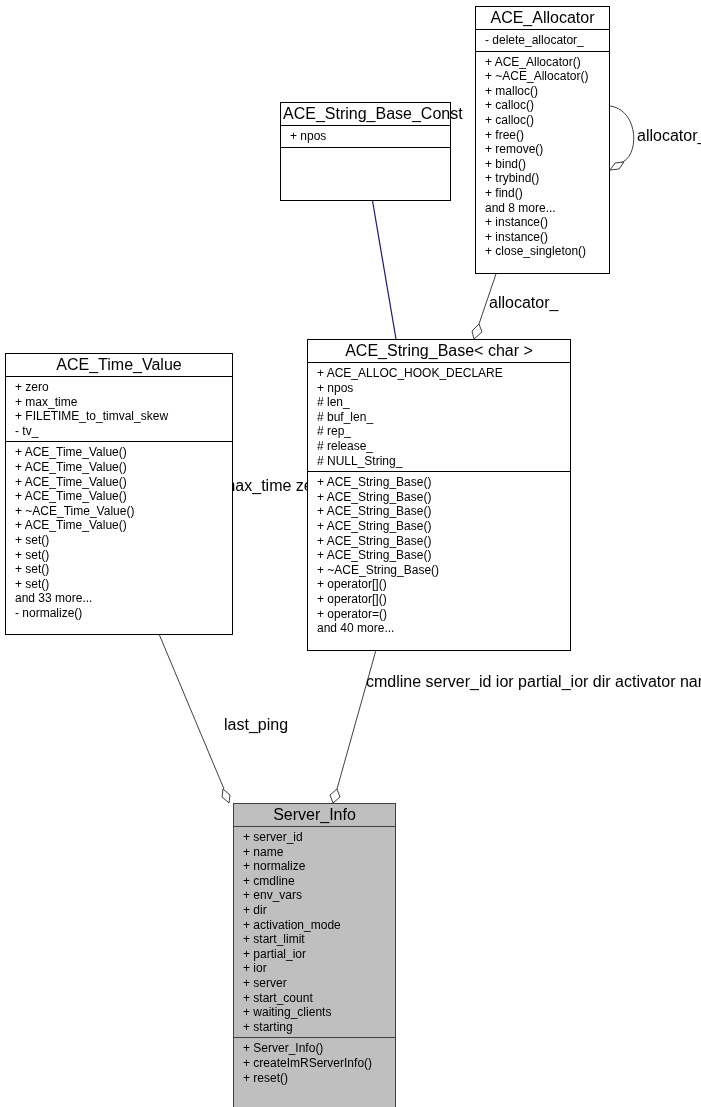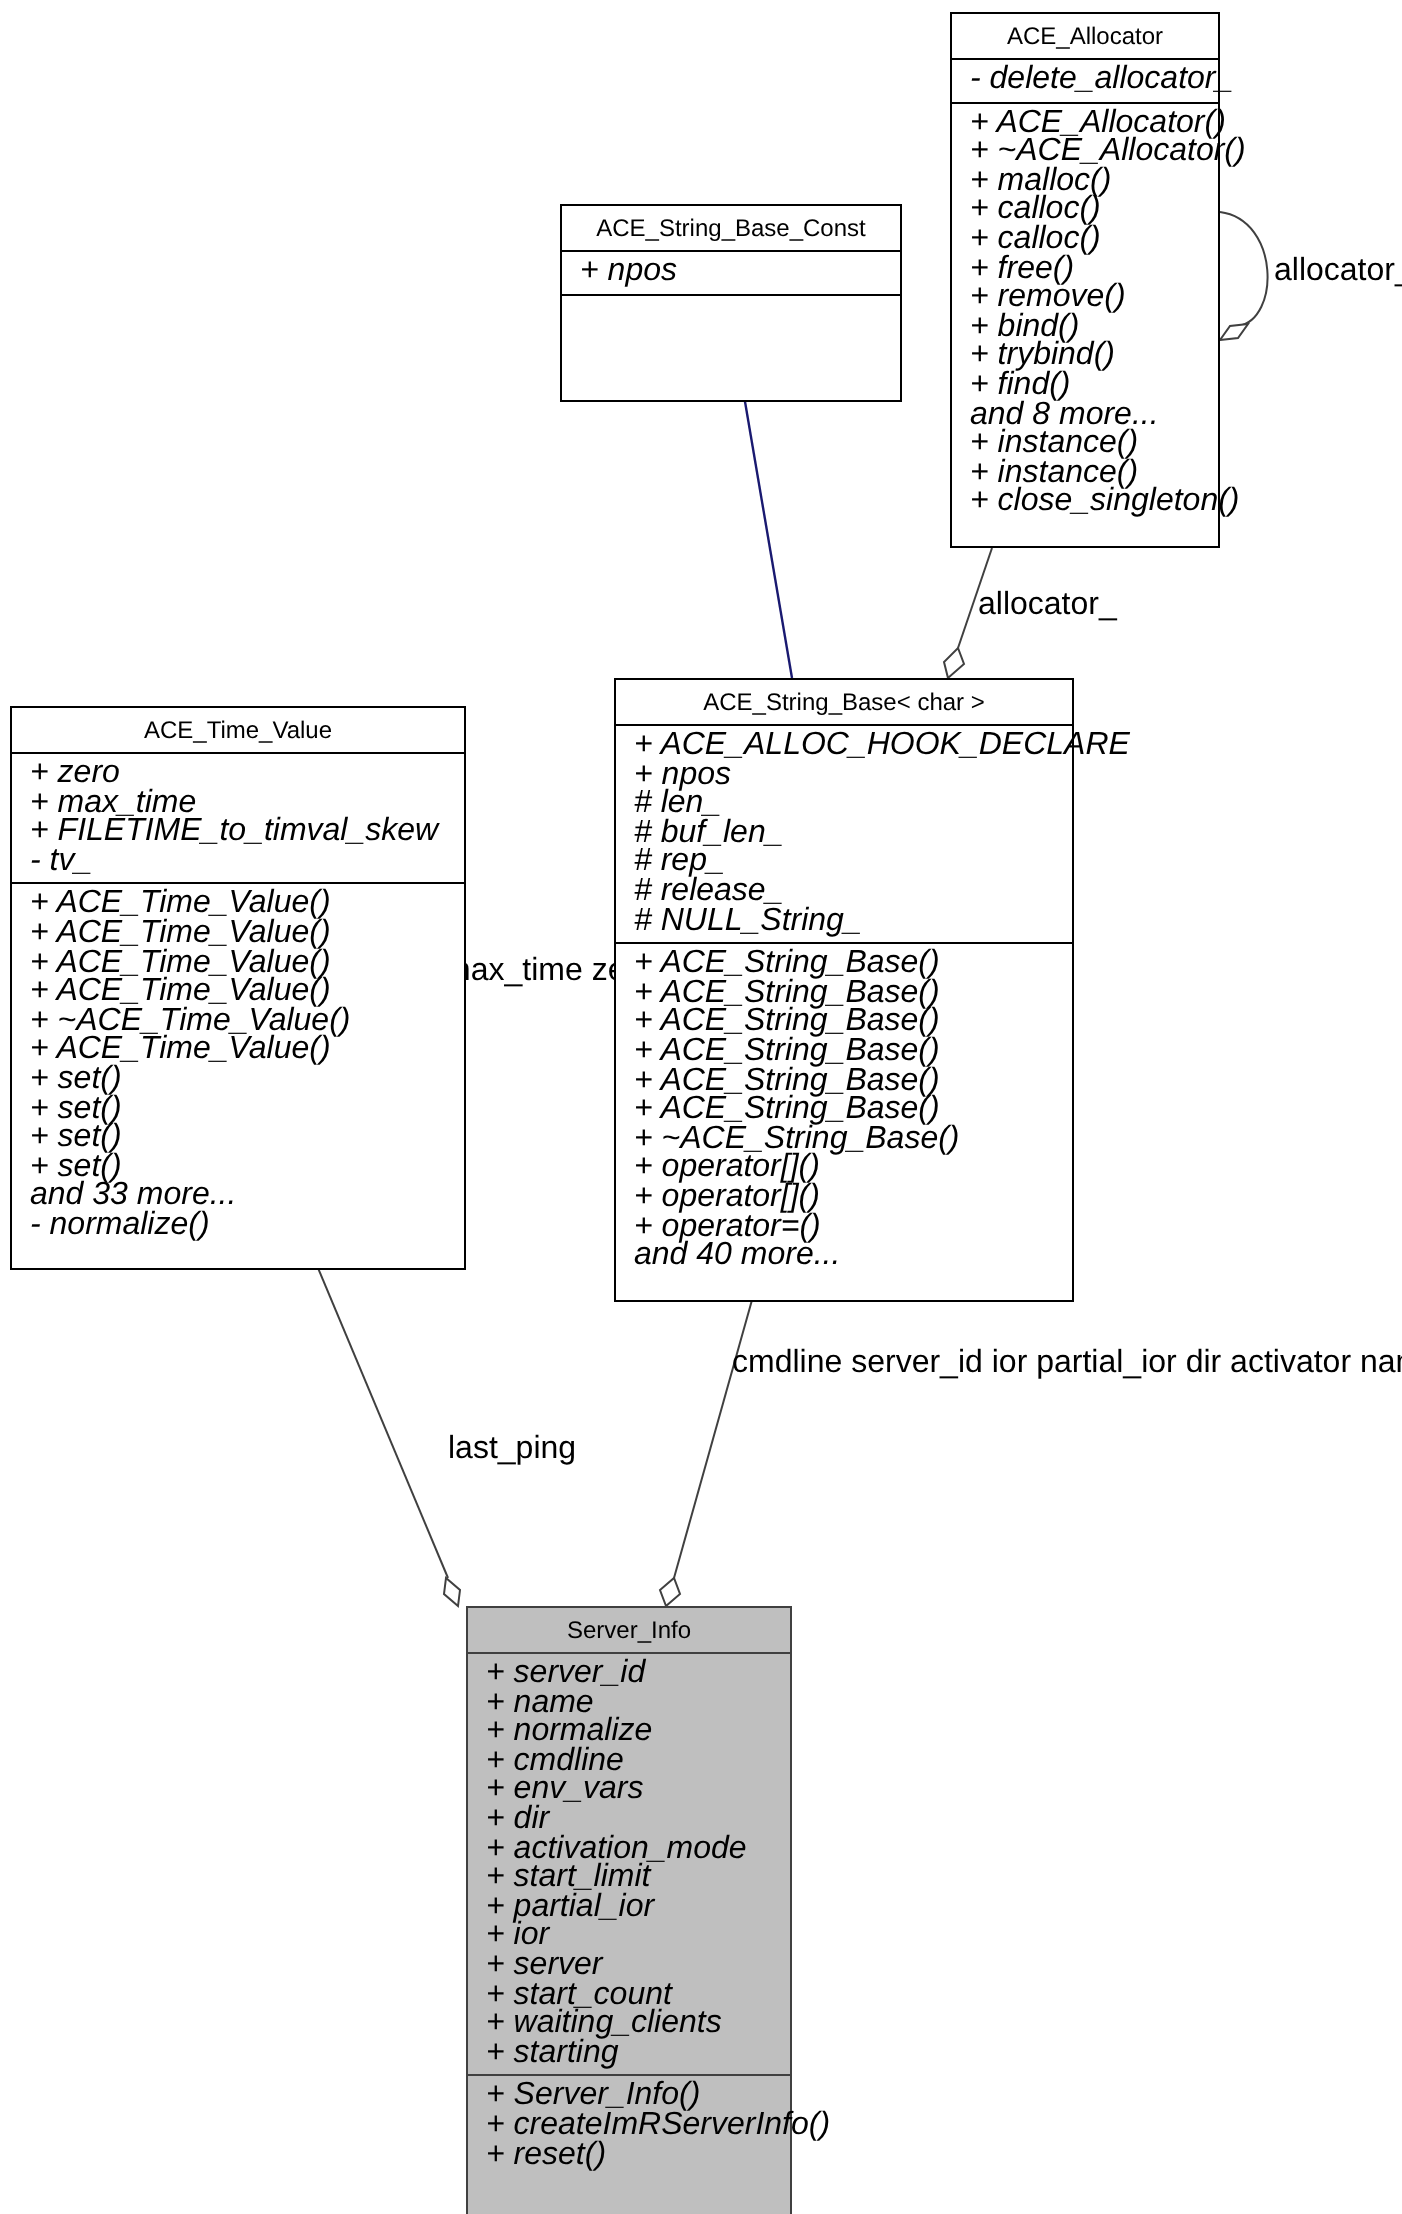--- a/index.html
+++ b/index.html
@@ -1,24 +1,24 @@
 <!DOCTYPE html>
 <html><head>
 <meta charset="utf-8">
 <style>
   html, body { margin: 0; padding: 0; background: #ffffff; }
   body { width: 701px; height: 1107px; position: relative; overflow: hidden;
          font-family: "Liberation Sans", "DejaVu Sans", sans-serif; color: #000; }
   svg.edges { position: absolute; left: 0; top: 0; width: 701px; height: 1107px; }
   .uml { position: absolute; border: 1px solid #000; background: #fff; box-sizing: border-box; }
   .uml.highlight { background: #bfbfbf; border-color: #404040; }
-  .uml .title { text-align: center; font-size: 12px; line-height: 14px; padding: 4px 2px 4px 2px;
+  .uml .title { text-align: center; font-size: 16px; line-height: 14px; padding: 4px 2px 4px 2px;
                 border-bottom: 1px solid #000; white-space: nowrap; }
   .uml.highlight .title { border-bottom-color: #404040; }
-  .uml .section { padding: 3px 0 3px 9px; font-size: 16px; line-height: 14.6px; white-space: nowrap; font-style: italic; }
+  .uml .section { padding: 3px 0 3px 9px; font-size: 12px; line-height: 14.6px; white-space: nowrap; }
   .uml .section + .section { border-top: 1px solid #000; }
   .uml.highlight .section + .section { border-top-color: #404040; }
   .uml .row { display: block; }
   .edge-label { position: absolute; font-size: 16px; line-height: 14.6px; text-align: center; white-space: nowrap; }
 </style>
 </head>
 <body>
 
 <svg class="edges" viewBox="0 0 701 1107">
 
@@ -82,21 +82,21 @@
 </div>
 
 <div class="uml" style="left:280px; top:102px; width:171px; height:99px;">
   <div class="title">ACE_String_Base_Const</div>
   <div class="section">
       <span class="row">+ npos</span>
     </div>
   <div class="section" style="height:18px;"></div>
 </div>
 
-<div class="uml" style="left:307px; top:339px; width:230px; height:312px;">
+<div class="uml" style="left:307px; top:339px; width:264px; height:312px;">
   <div class="title">ACE_String_Base&lt; char &gt;</div>
   <div class="section">
       <span class="row">+ ACE_ALLOC_HOOK_DECLARE</span>
       <span class="row">+ npos</span>
       <span class="row"># len_</span>
       <span class="row"># buf_len_</span>
       <span class="row"># rep_</span>
       <span class="row"># release_</span>
       <span class="row"># NULL_String_</span>
     </div>

